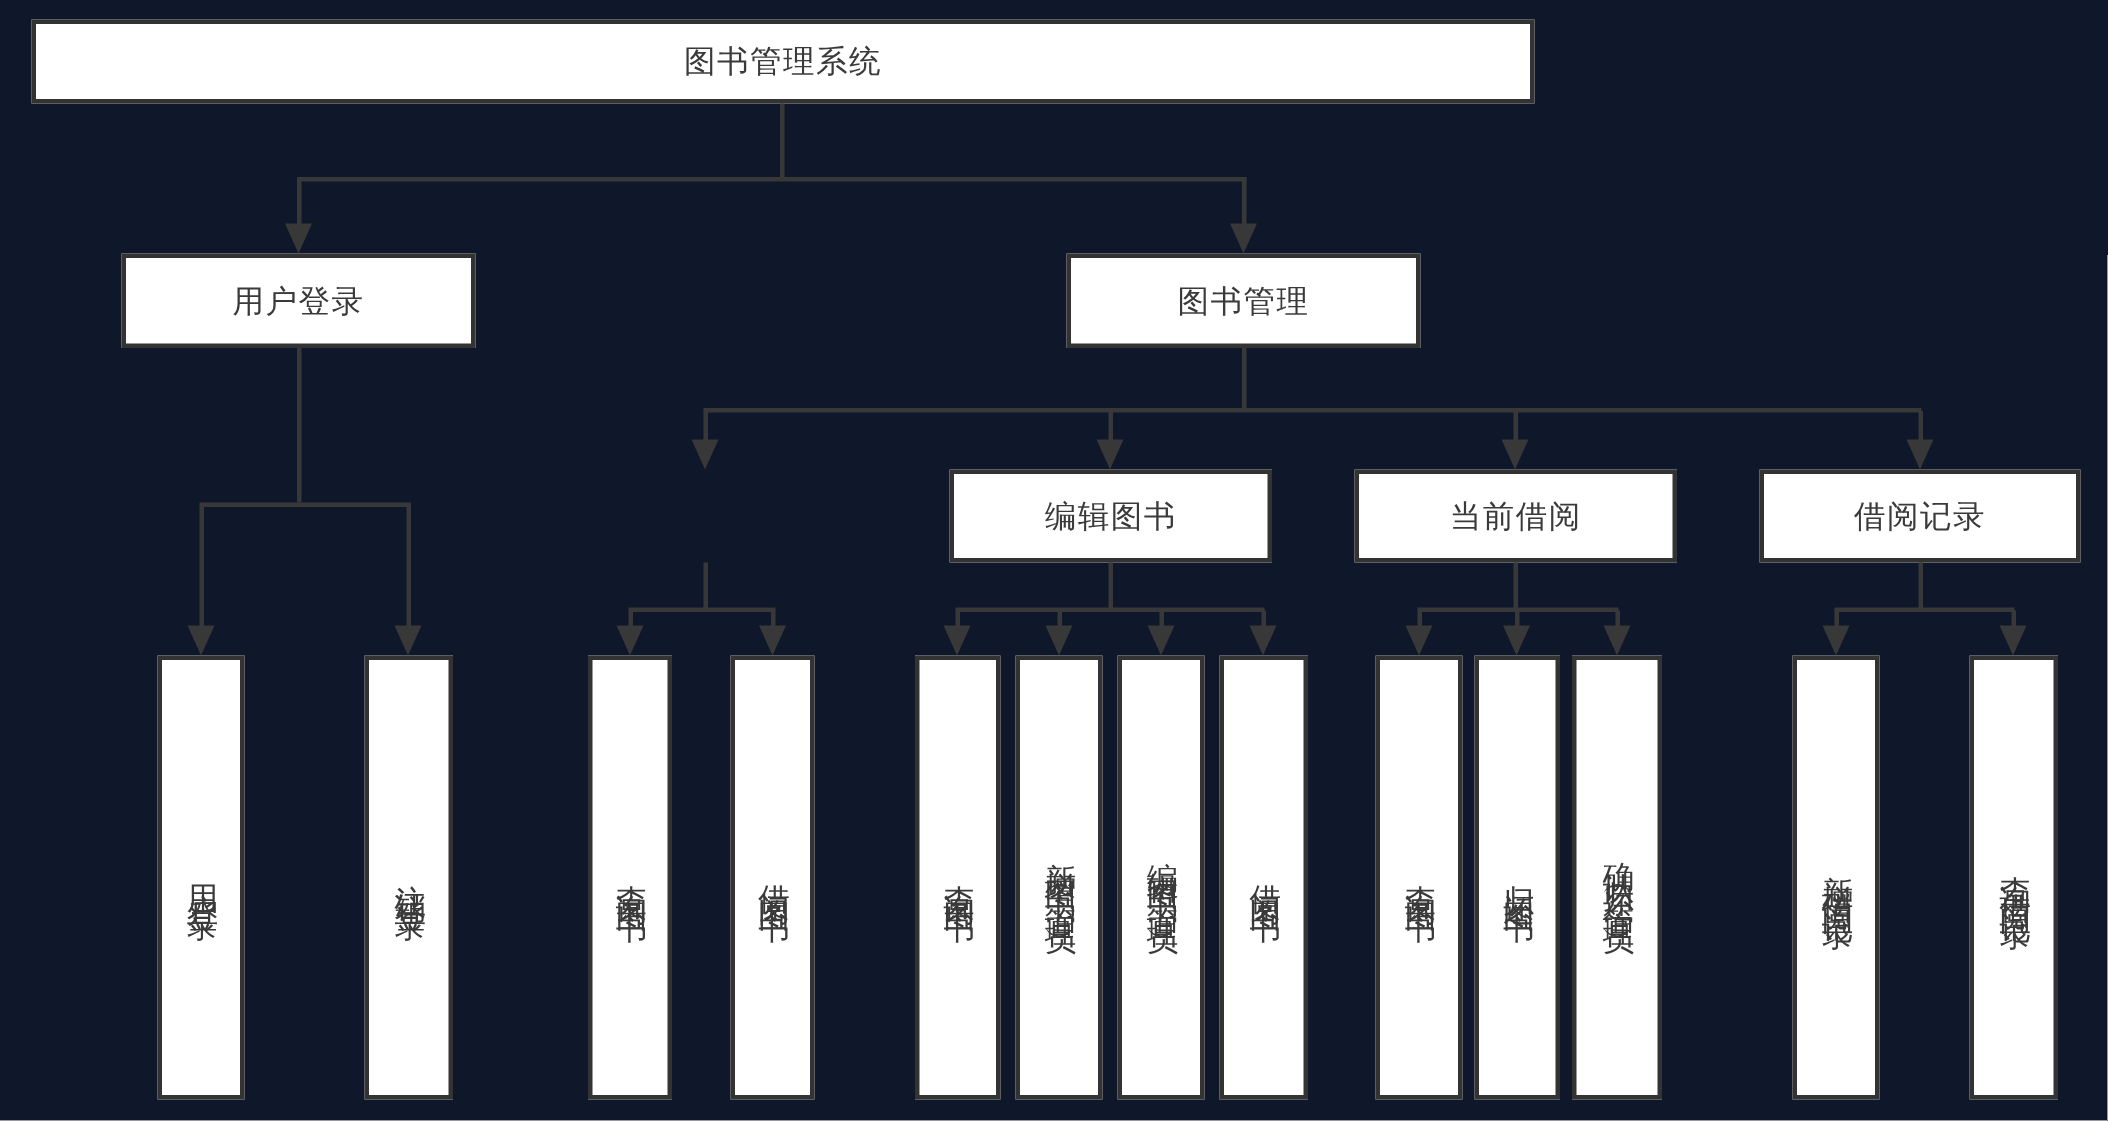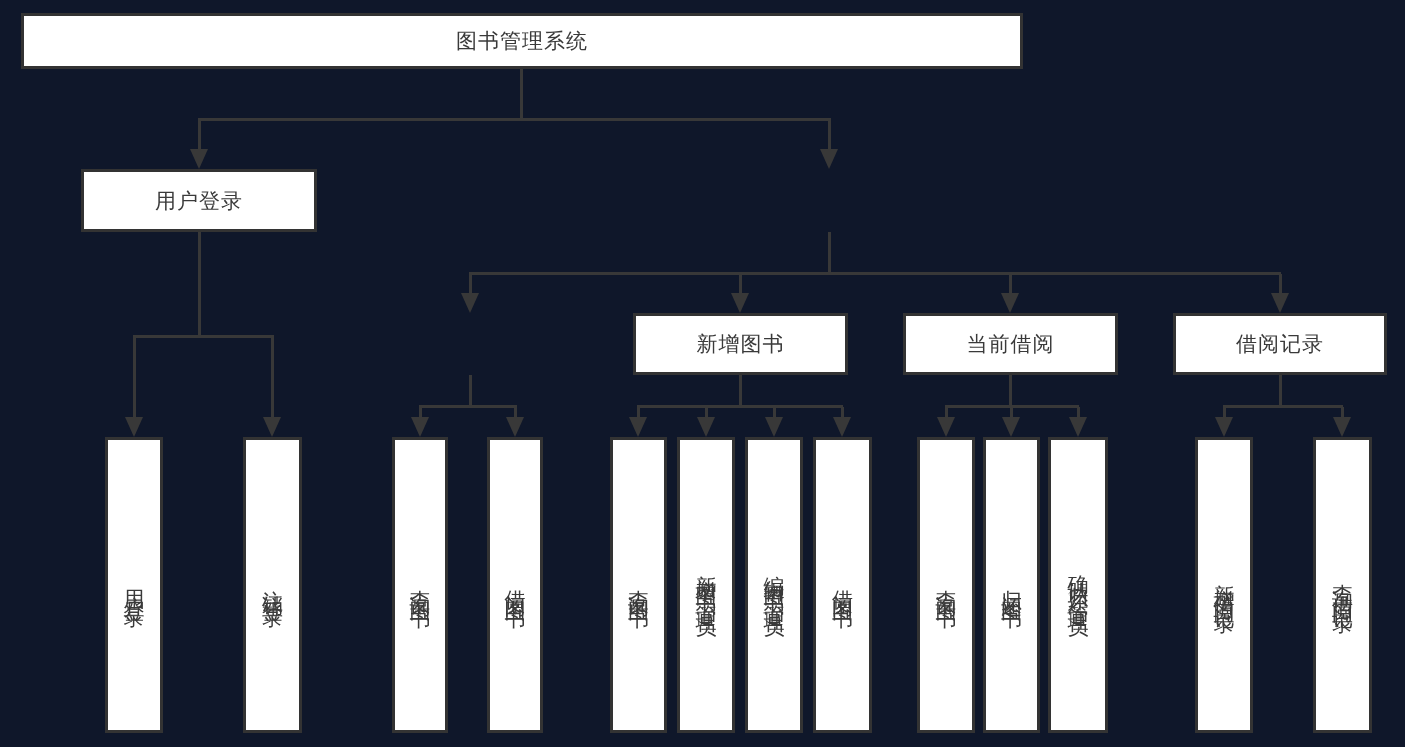--- a/index.html
+++ b/index.html
@@ -56,23 +56,26 @@
 
 <div id="canvas">
 
   <div class="hbox" style="left:21px;top:13px;width:1002px;height:56px">
     <span>图书管理系统</span>
   </div>
 
   <div class="hbox" style="left:81px;top:169px;width:236px;height:63px">
     <span>用户登录</span>
   </div>
+  <div class="hbox" style="left:711px;top:169px;width:236px;height:63px">
+    <span>图书管理</span>
+  </div>
 
   <div class="hbox" style="left:633px;top:313px;width:215px;height:62px">
-    <span>新增图书</span>
+    <span>编辑图书</span>
   </div>
   <div class="hbox" style="left:1173px;top:313px;width:214px;height:62px">
     <span>借阅记录</span>
   </div>
   <div class="hbox" style="left:903px;top:313px;width:215px;height:62px">
     <span>当前借阅</span>
   </div>
 
   <div class="vbox" style="left:105px;width:58px">
     <span>用户登录</span>

